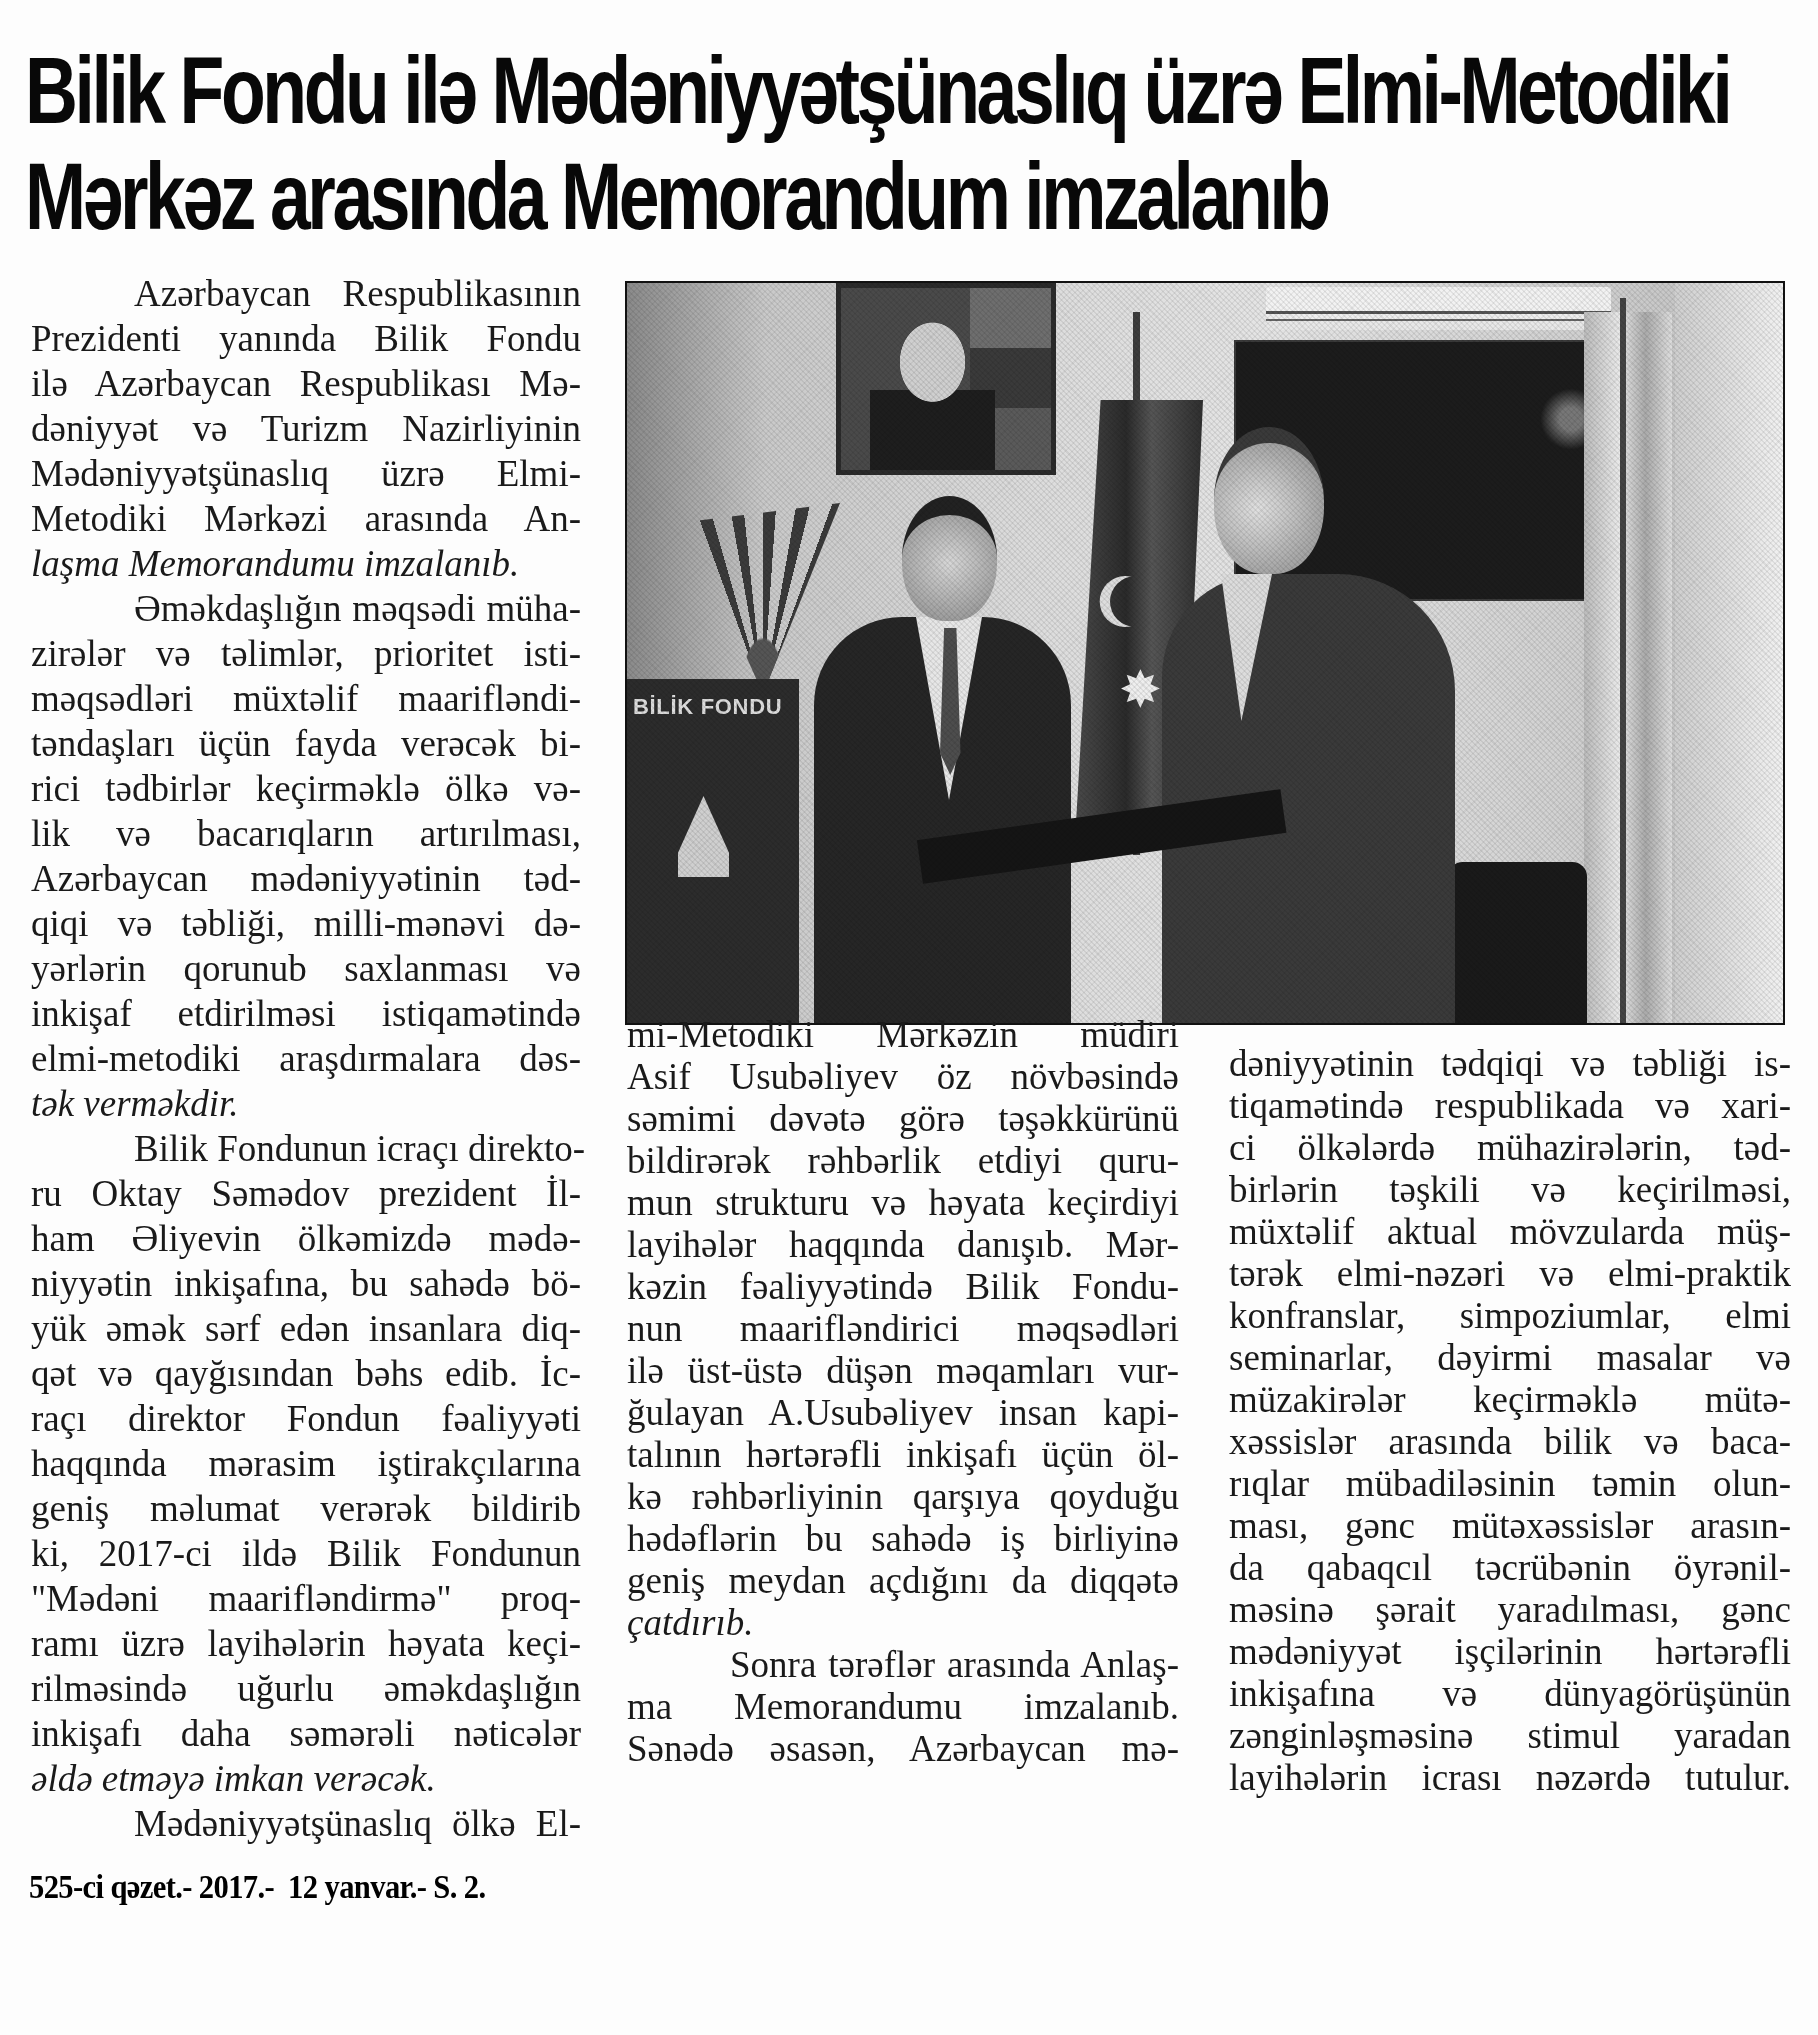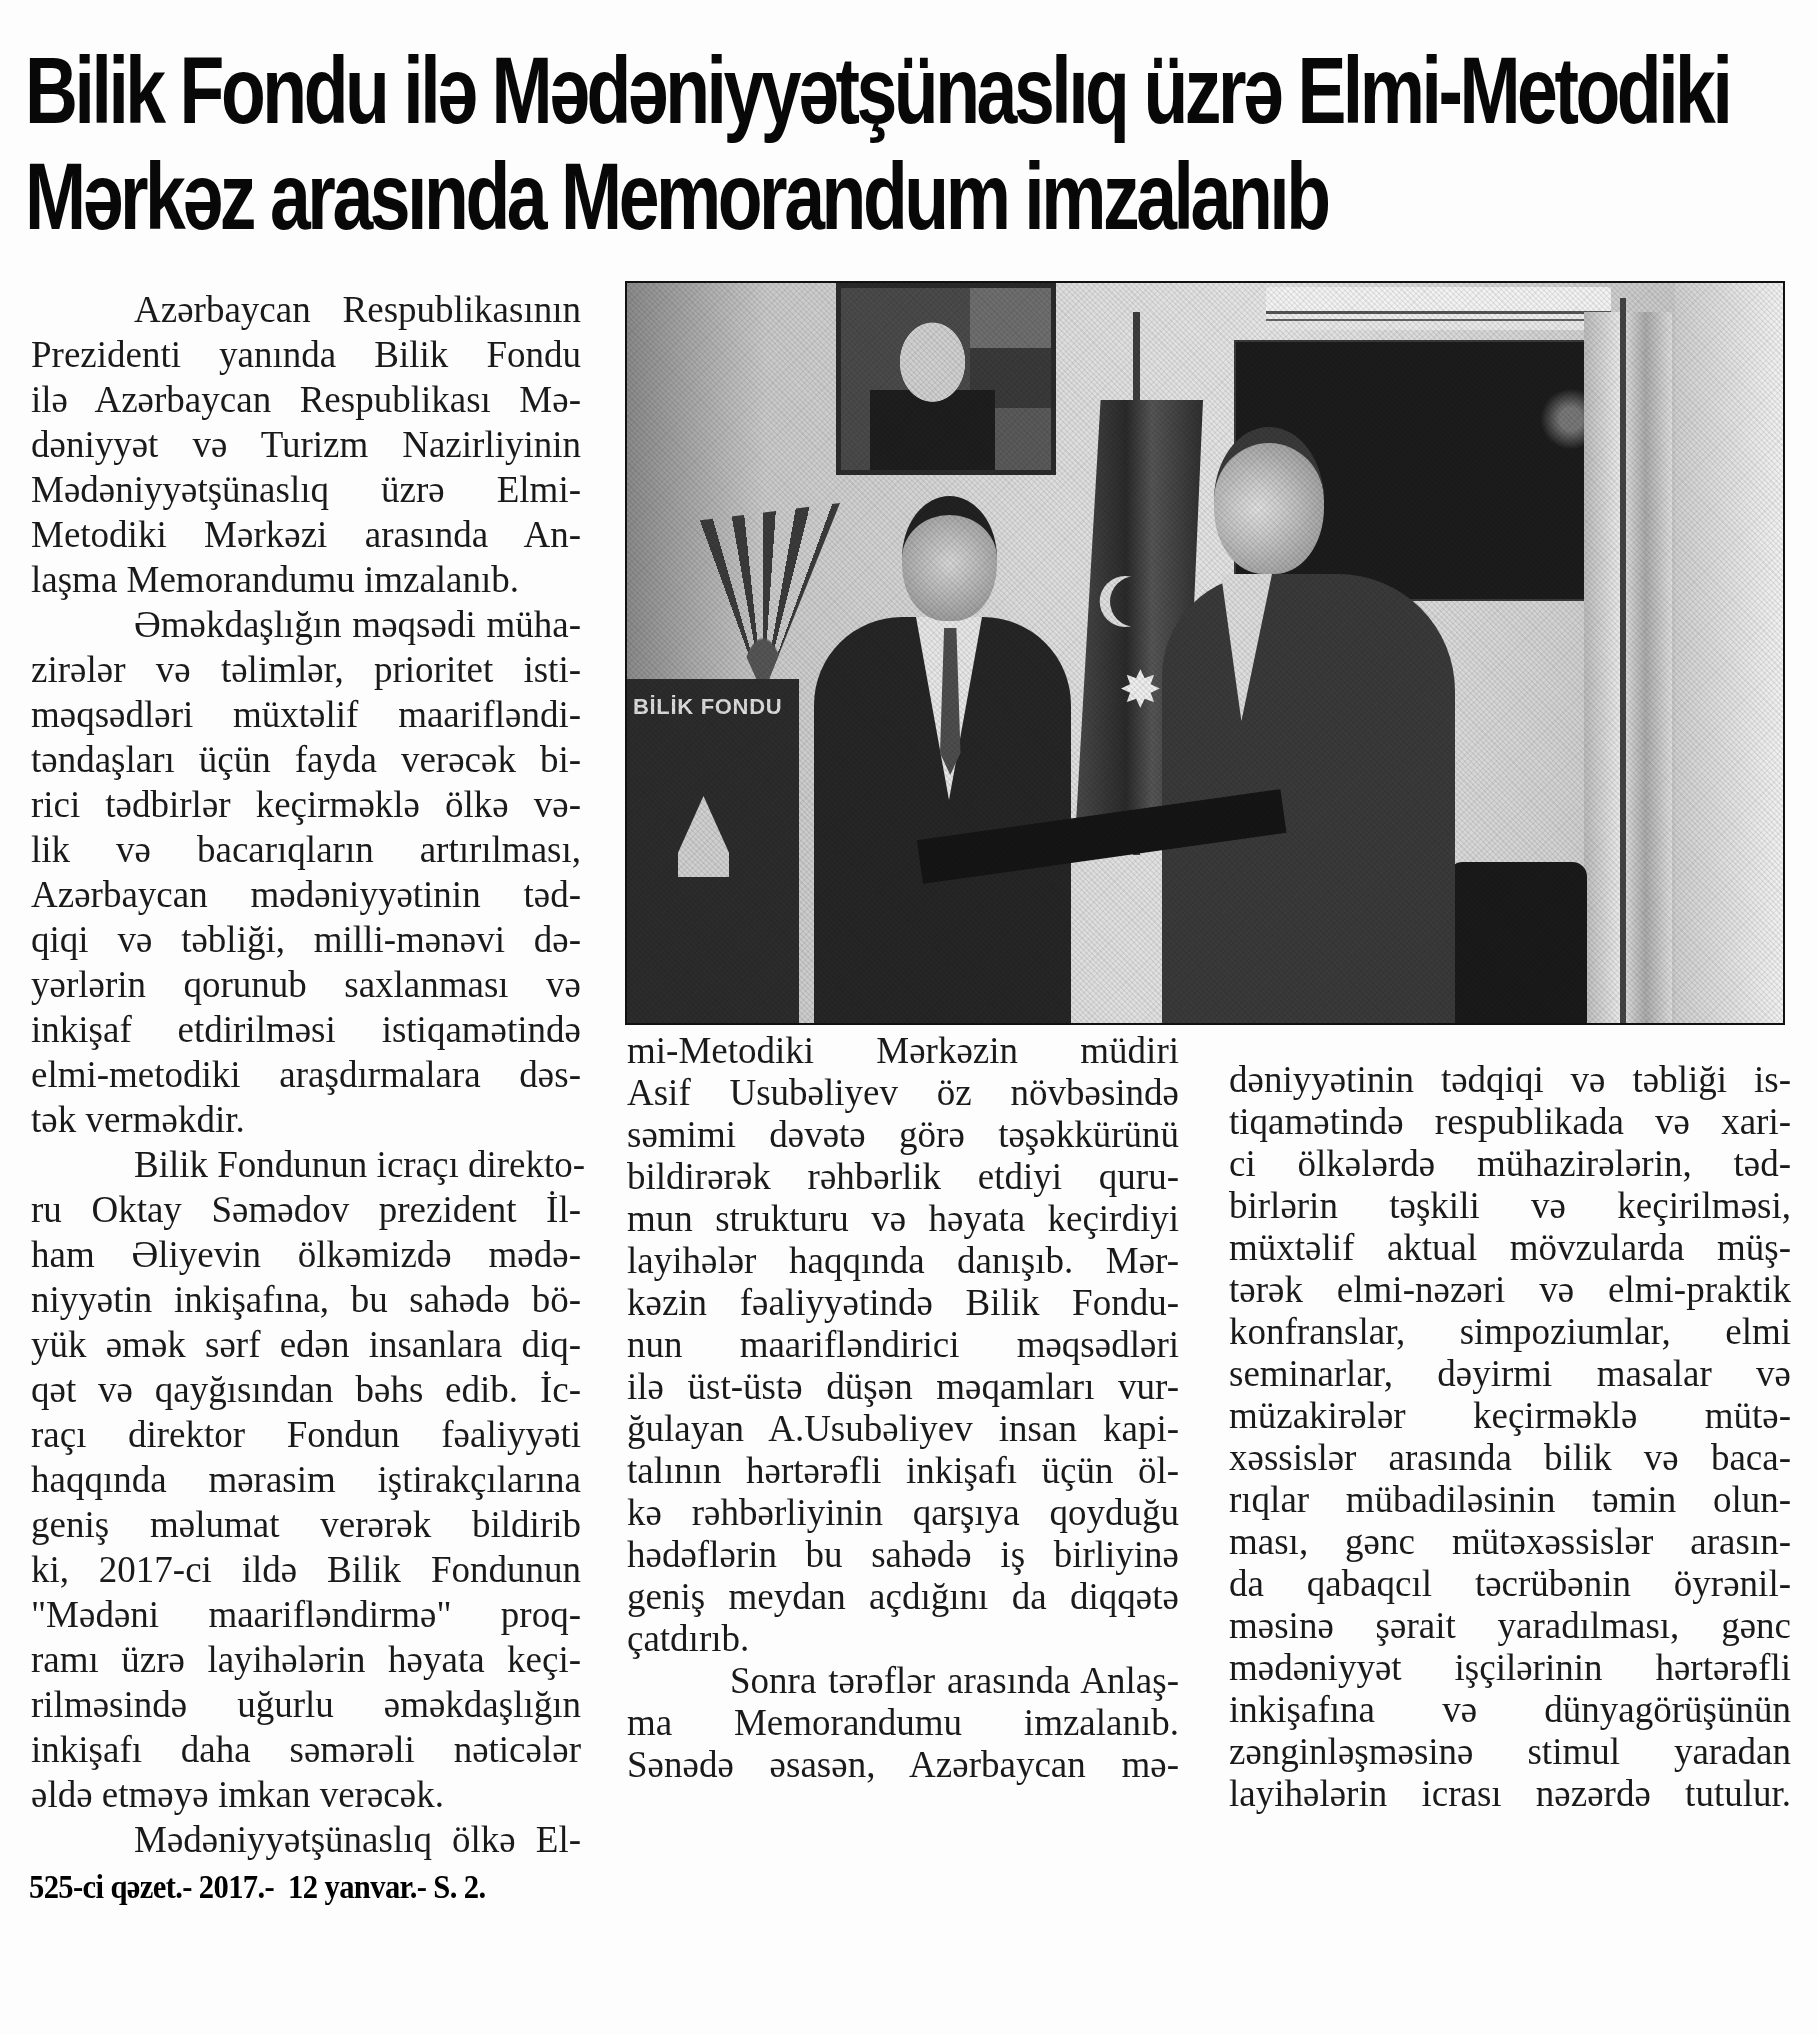--- a/index.html
+++ b/index.html
@@ -12,24 +12,24 @@
     position:absolute; left:25px; top:38px; width:1789px; margin:0;
     font-family:"Liberation Sans", "DejaVu Sans", sans-serif;
     font-weight:700; font-size:94px; line-height:106px;
     letter-spacing:-4.4px; color:#080808;
     transform-origin:0 0; transform:scaleX(0.78);
     white-space:nowrap;
   }
   .headline span { display:block; }
   .col {
     position:absolute; font-size:37px; text-align:justify;
-    text-align-last:justify; hyphens:none; color:#1a1a1a;margin-top:16px;
+    text-align-last:justify; hyphens:none; color:#1a1a1a;
   }
   .col .ln { display:block; white-space:nowrap; text-align:justify; text-align-last:justify; }
-  .col .ln.last { text-align-last:left; }
+  .col .ln.last { text-align-last:left;font-style:italic; }
   .col .ln.indent { padding-left:103px; }
   #col1 { left:31px; top:271px; width:550px; line-height:45px; }
   #col2 { left:627px; top:1014px; width:552px; line-height:42px; }
   #col3 { left:1229px; top:1043px; width:562px; line-height:42px; }
   .footer {
     position:absolute; left:29px; top:1868px;
     font-family:"Liberation Serif", serif; font-weight:700;
     font-size:34px; color:#000; letter-spacing:-0.7px;
     transform-origin:0 0; transform:scaleX(0.9); white-space:pre;
   }

